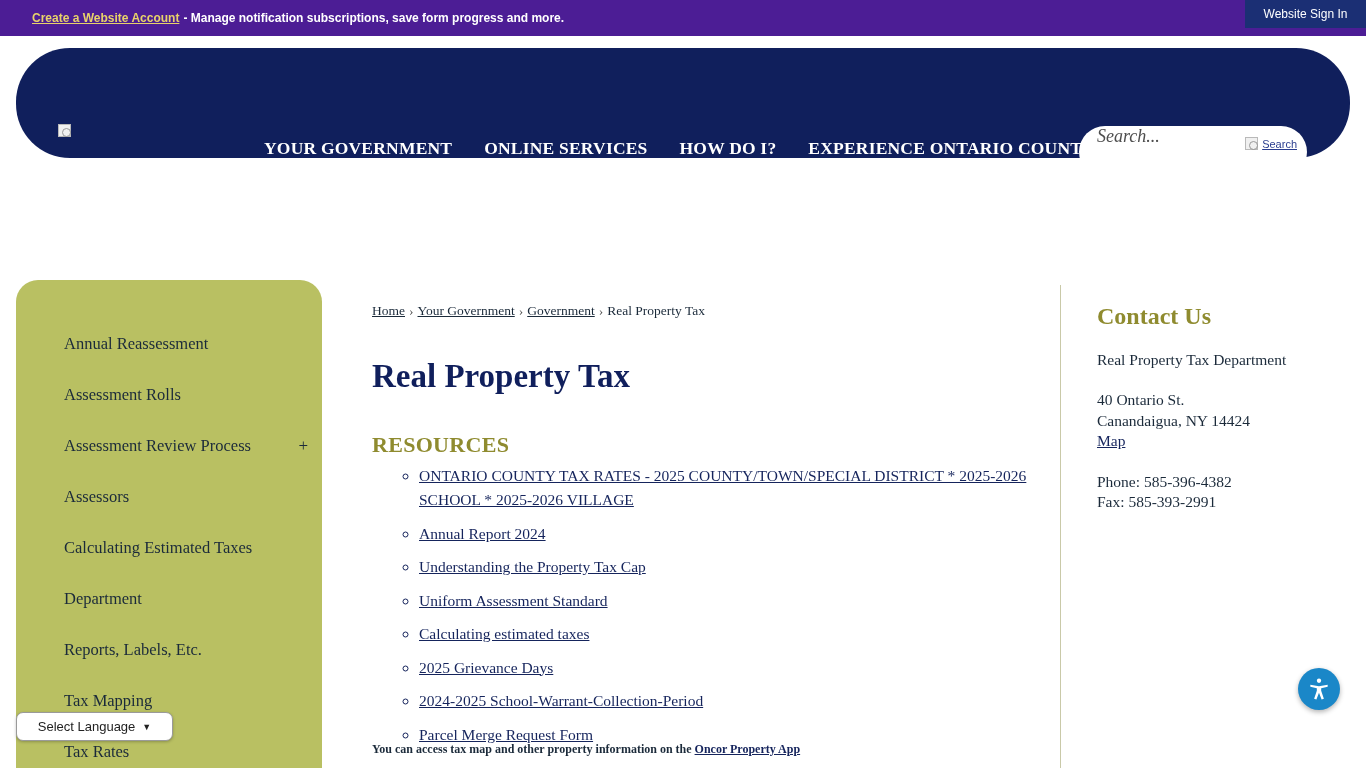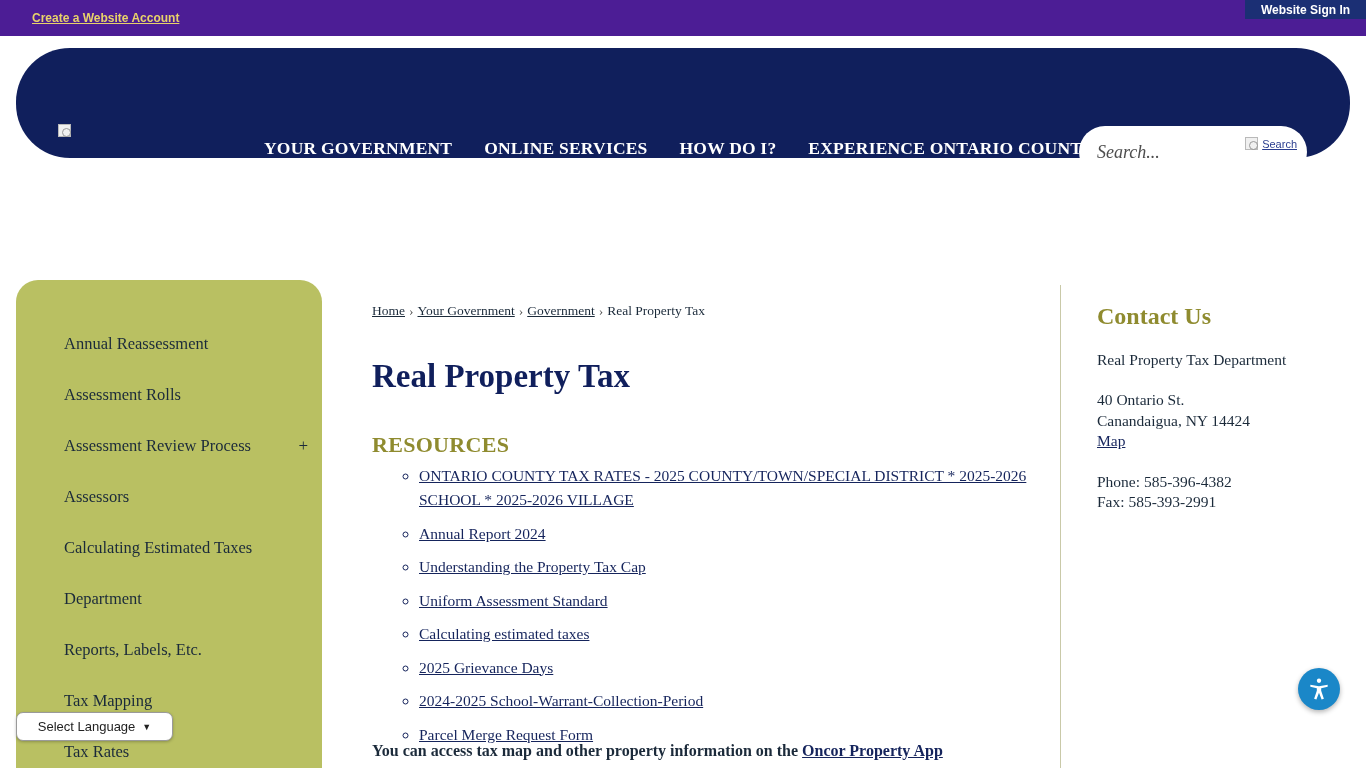--- a/index.html
+++ b/index.html
@@ -29,26 +29,26 @@
     white-space: nowrap;
   }
   .topbar .acct-rest {
     color: #ffffff;
     margin-left: 4px;
     white-space: nowrap;
     font-weight: bold;
   }
   .signin {
     position: absolute; right: 0; top: 0;
-    width: 121px; height: 19px;
+    width: 121px; height: 28px;
     background: #1b2f74;
     color: #ffffff;
     font-family: "Liberation Sans", sans-serif;
     font-size: 12px;
-    font-weight: bold;
+    font-weight: normal;
     display: flex; align-items: center; justify-content: center;
   }
   
   .header-wrap {
     position: absolute; top: 36px; left: 0;
     width: 1366px; height: 180px;
     background: #ffffff;
   }
   .header {
     position: absolute;
@@ -86,21 +86,21 @@
     font-weight: bold;
     font-size: 17.5px;
     letter-spacing: 0.2px;
   }
   .nav .item { padding: 0 16px; white-space: nowrap; cursor: pointer; }
   .searchbox {
     position: absolute; right: 43px; top: 78px;
     width: 228px; height: 52px;
     background: #ffffff;
     border-radius: 26px;
-    display: flex; align-items: center;
+    display: flex; align-items: flex-start;
   }
   .searchbox .ph {
     margin-left: 18px;
     color: #4e4e4e;
     font-family: "Liberation Serif", serif;
     font-style: italic;
     font-size: 18px;
   }
   .search-icon-broken {
     position: absolute; right: 10px; top: 11px;
@@ -179,21 +179,21 @@
     font-size: 15.5px;
     line-height: 1.55;
     color: #15245c;
   }
   ul.res-list li a {
     color: #15245c;
     text-decoration: underline;
   }
   .access-line {
     position: absolute; left: 17px; top: 462px;
-    font-size: 16px;
+    font-size: 12px;
     font-weight: bold;
     color: #1b2a3a;
     font-family: "Liberation Serif", serif;
   }
   .access-line a { color: #15245c; text-decoration: underline; }
   
   .rightcol {
     position: absolute; left: 1060px; top: 285px;
     width: 290px; height: 483px;
     border-left: 1px solid #c9c9a8;
@@ -235,20 +235,21 @@
     background: #1a87c8;
     display: flex; align-items: center; justify-content: center;
     box-shadow: 0 2px 5px rgba(0,0,0,.3);
   }
 </style>
 </head>
 <body>
 
 <div class="topbar">
   <a class="acct" href="#">Create a Website Account</a>
+  <span class="acct-rest">- Manage notification subscriptions, save form progress and more.</span>
   <div class="signin">Website Sign In</div>
 </div>
 
 <div class="header-wrap">
   <div class="header">
 
     <div class="logo-box">
       <span class="broken-img"></span>
     </div>
 

